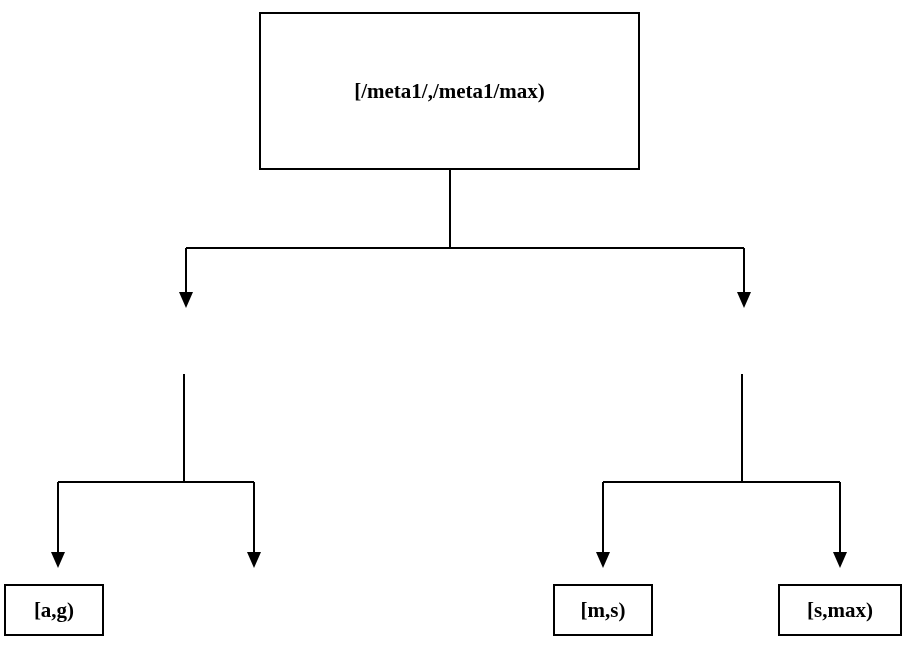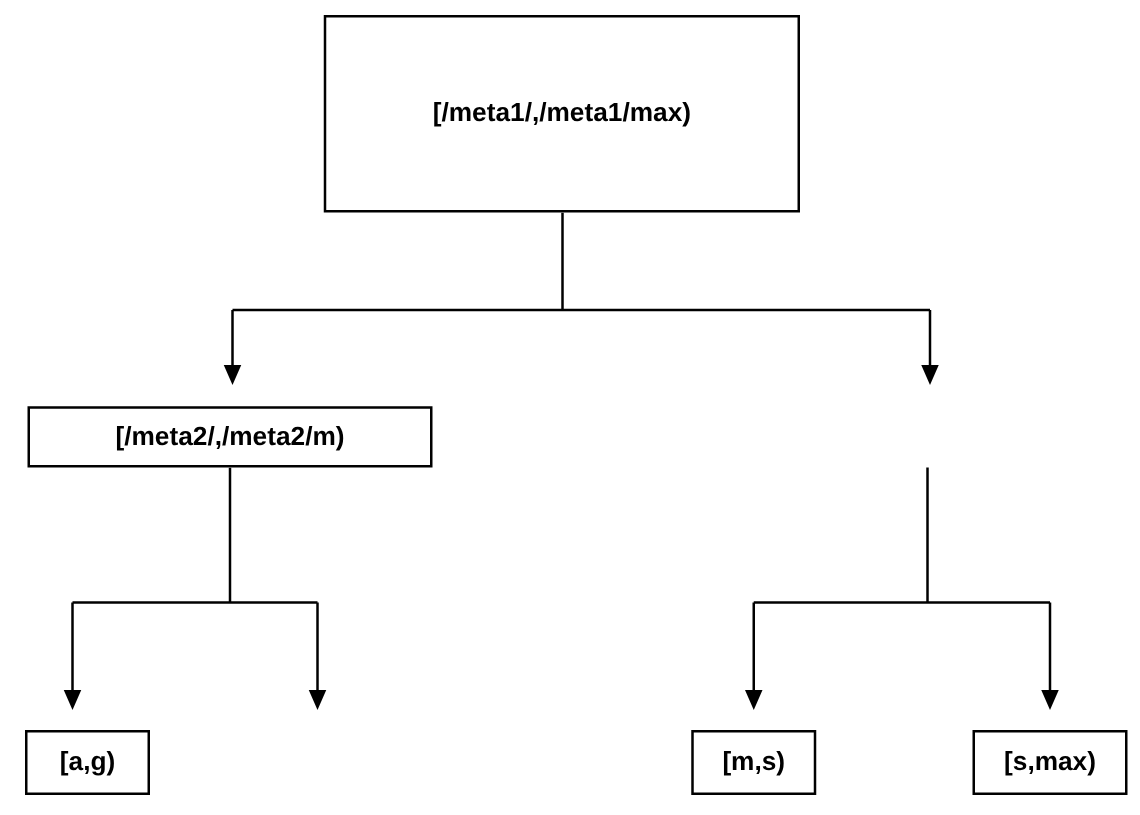--- a/index.html
+++ b/index.html
@@ -6,21 +6,21 @@
     margin: 0;
     padding: 0;
     background: #ffffff;
   }
   .canvas {
     position: relative;
     width: 912px;
     height: 652px;
     background: #ffffff;
     overflow: hidden;
-    font-family: Liberation Sans, sans-serif;
+    font-family: Liberation Serif, serif;
   }
   .connectors {
     position: absolute;
     left: 0;
     top: 0;
     width: 912px;
     height: 652px;
   }
   .node {
     position: absolute;
@@ -32,21 +32,21 @@
     align-items: center;
     justify-content: center;
     font-weight: bold;
     font-size: 21px;
     letter-spacing: 0;
     white-space: nowrap;
   }
   .node-root      { left: 259px; top: 12px;  width: 381px; height: 158px; }
   .node-left      { left: 22px;  top: 325px; width: 324px; height: 49px;  }
   .node-right     { left: 582px; top: 325px; width: 321px; height: 49px;  }
-  .node-leaf-ag   { left: 20px;   top: 584px; width: 100px; height: 52px;  }
+  .node-leaf-ag   { left: 4px;   top: 584px; width: 100px; height: 52px;  }
   .node-leaf-gm   { left: 205px; top: 584px; width: 98px;  height: 52px;  }
   .node-leaf-ms   { left: 553px; top: 584px; width: 100px; height: 52px;  }
   .node-leaf-smax { left: 778px; top: 584px; width: 124px; height: 52px;  }
 </style>
 </head>
 <body>
 
 <div class="canvas">
 
   <svg class="connectors" viewBox="0 0 912 652" xmlns="http://www.w3.org/2000/svg">
@@ -74,21 +74,20 @@
       <path d="M603 482 H840"></path>
       <path d="M603 482 V553"></path>
       <path d="M840 482 V553"></path>
     </g>
     <polygon points="596,552 610,552 603,568" fill="#000000"></polygon>
     <polygon points="833,552 847,552 840,568" fill="#000000"></polygon>
   </svg>
 
   <div class="node node-root">[/meta1/,/meta1/max)</div>
 
-  <div class="node node-left">[/meta2/,/meta2/m)</div>
 
 
   <div class="node node-leaf-ag">[a,g)</div>
 
 
   <div class="node node-leaf-smax">[s,max)</div>
 
   <div class="node node-leaf-ms">[m,s)</div>
 
 </div>

